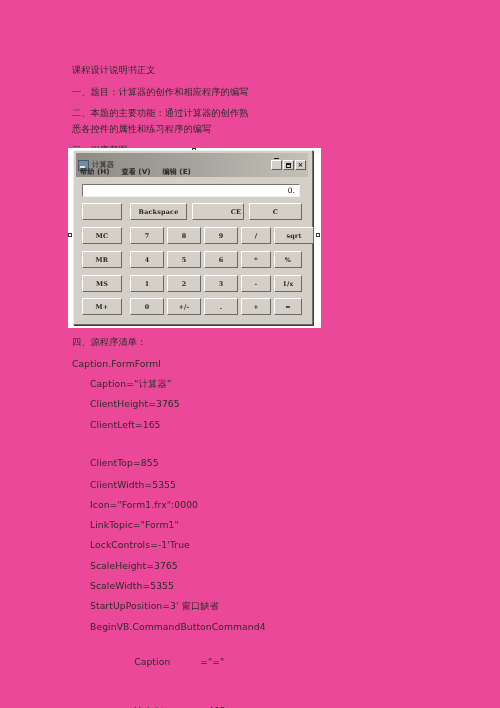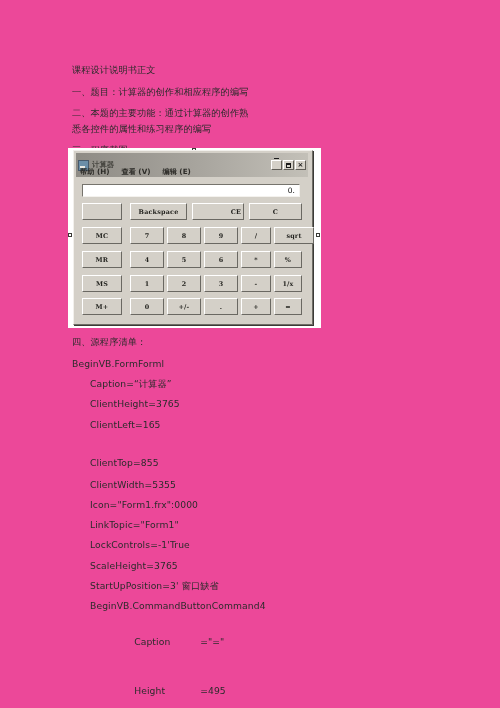--- a/index.html
+++ b/index.html
@@ -320,32 +320,33 @@
           <div class="btn" style="left:192px; top:71px; width:28px;">=</div>
         </div>
 
       </div>
     </div>
   </div>
 
   <div class="doc-body" style="top:334px; width:266px;">
     <p class="para">四、源程序清单：</p>
 
-    <p class="para" style="margin-bottom:5px;">BeginVB.FormForml</p>
+    <p class="para" style="margin-bottom:5px;">Caption.FormForml</p>
 
     <div style="padding-left:18px;">
       <p class="para" style="margin-bottom:5px;">Caption=“计算器”</p>
       <p class="para" style="margin-bottom:5px;">ClientHeight=3765</p>
       <p class="para" style="margin-bottom:23px;">ClientLeft=165</p>
       <p class="para" style="">ClientTop=855</p>
       <p class="para" style="margin-bottom:5px;">ClientWidth=5355</p>
       <p class="para" style="margin-bottom:5px;">Icon="Form1.frx":0000</p>
       <p class="para" style="margin-bottom:5px;">LinkTopic="Form1"</p>
       <p class="para" style="margin-bottom:5px;">LockControls=-1'True</p>
       <p class="para" style="margin-bottom:5px;">ScaleHeight=3765</p>
+      <p class="para" style="margin-bottom:5px;">ScaleWidth=5355</p>
       <p class="para" style="margin-bottom:5px;">StartUpPosition=3' 窗口缺省</p>
       <p class="para" style="margin-bottom:5px;">BeginVB.CommandButtonCommand4</p>
     </div>
 
     <div style="padding-left:38px;">
       <p class="para" style="margin-bottom:3px;">
         <span style="display:inline-block;width:66px;">Caption</span><span>="="</span>
       </p>
       <p class="para" style="margin-bottom:7px;">
         <span style="display:inline-block;width:66px;">Height</span><span>=495</span>

